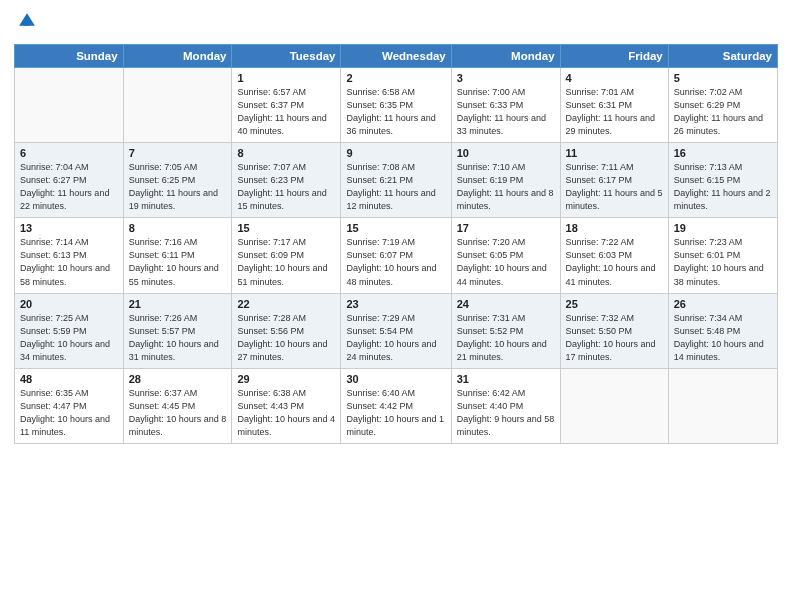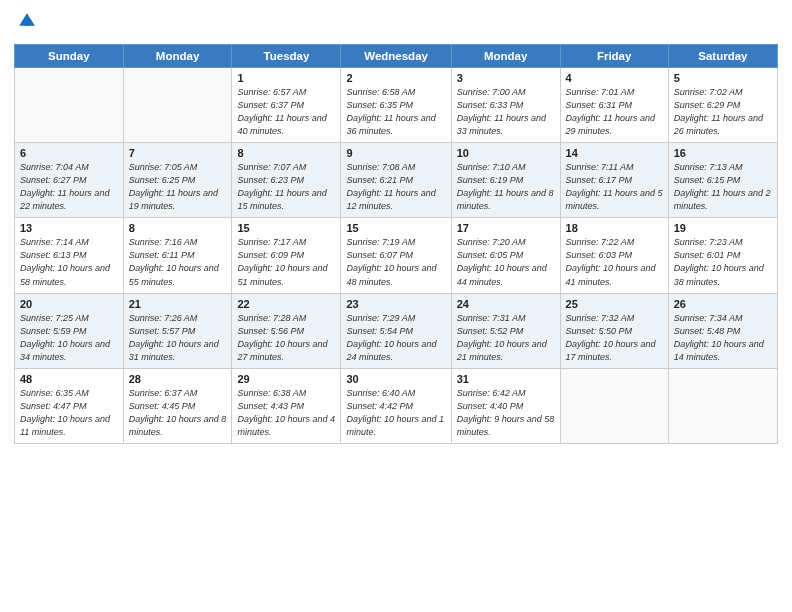--- a/index.html
+++ b/index.html
@@ -55,21 +55,21 @@
     .calendar {
       width: 100%;
       border-collapse: collapse;
     }
     .calendar th {
       background: #3a7bbf;
       color: #fff;
       font-size: 11.5px;
       font-weight: bold;
       padding: 5px 5px;
-      text-align: center;
+      text-align: right;
       border: 1px solid #5a9ad0;
     }
     .calendar td {
       vertical-align: top;
       border: 1px solid #ccc;
       padding: 4px 5px;
       width: 113px;
       min-height: 78px;
       font-size: 9.5px;
       color: #333;
@@ -82,21 +82,20 @@
       font-size: 11px;
       font-weight: bold;
       color: #222;
       display: block;
       margin-bottom: 2px;
     }
     .cell-content {
       font-size: 9px;
       line-height: 1.45;
       color: #333;
-      font-style: italic;
     }
     .empty-cell {
       background: #f9f9f9 !important;
     }
     .calendar tbody tr:nth-child(odd) td {
       background: #fff;
     }
     .calendar tbody tr:nth-child(even) td {
       background: #edf2f7;
     }
@@ -178,21 +177,21 @@
           </td>
           <td>
             <span class="day-number">9</span>
             <div class="cell-content">Sunrise: 7:08 AM<br>Sunset: 6:21 PM<br>Daylight: 11 hours and 12 minutes.</div>
           </td>
           <td>
             <span class="day-number">10</span>
             <div class="cell-content">Sunrise: 7:10 AM<br>Sunset: 6:19 PM<br>Daylight: 11 hours and 8 minutes.</div>
           </td>
           <td>
-            <span class="day-number">14</span>
+            <span class="day-number">11</span>
             <div class="cell-content">Sunrise: 7:11 AM<br>Sunset: 6:17 PM<br>Daylight: 11 hours and 5 minutes.</div>
           </td>
           <td>
             <span class="day-number">16</span>
             <div class="cell-content">Sunrise: 7:13 AM<br>Sunset: 6:15 PM<br>Daylight: 11 hours and 2 minutes.</div>
           </td>
         </tr>
         <tr>
           <td>
             <span class="day-number">13</span>

